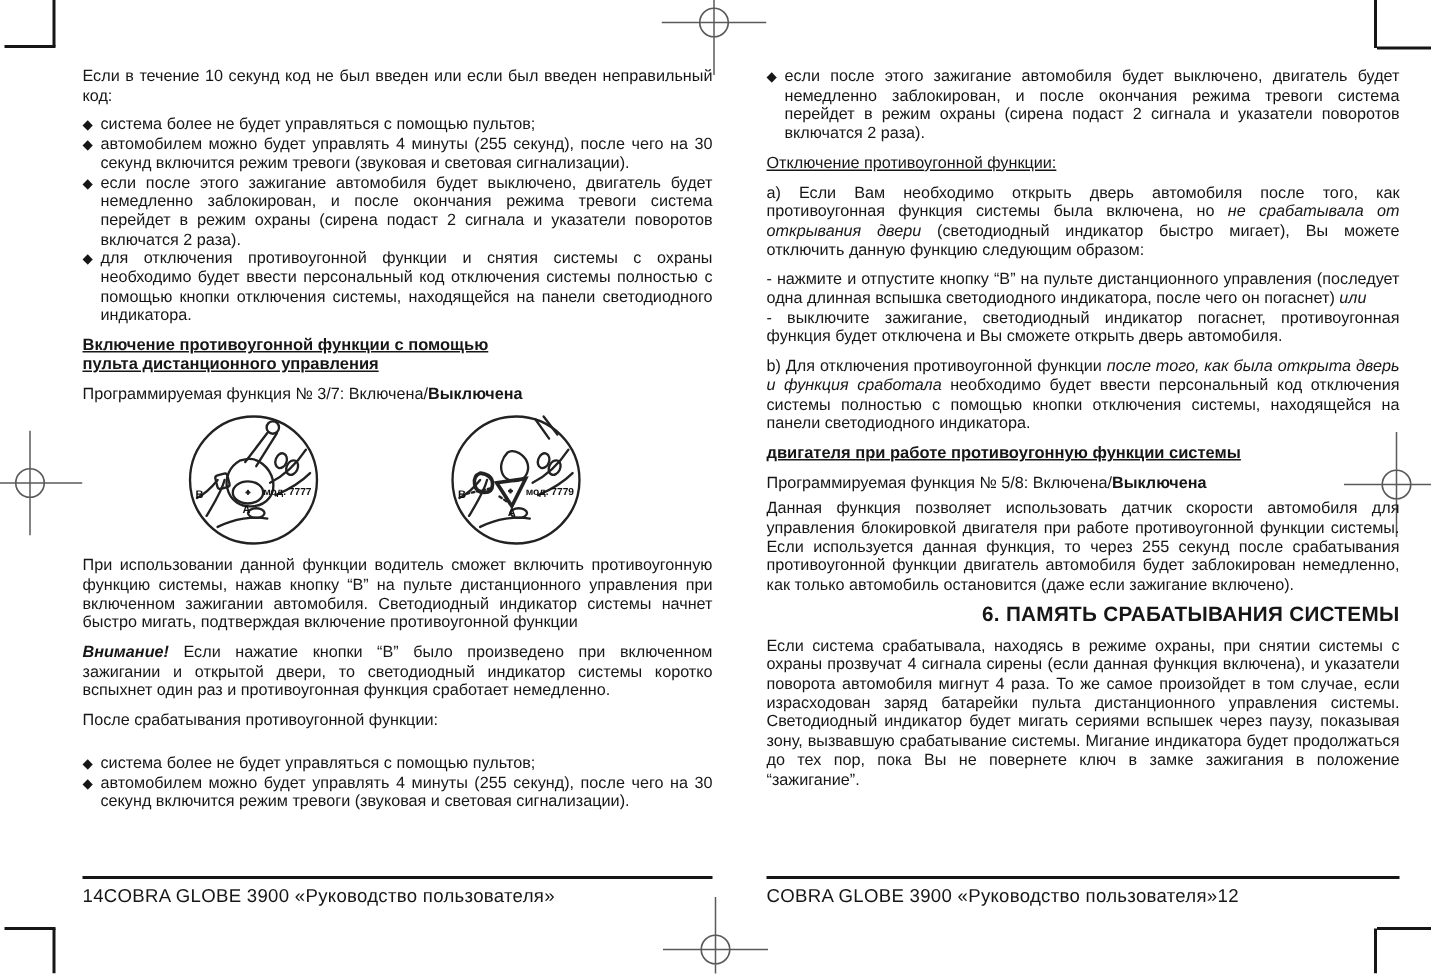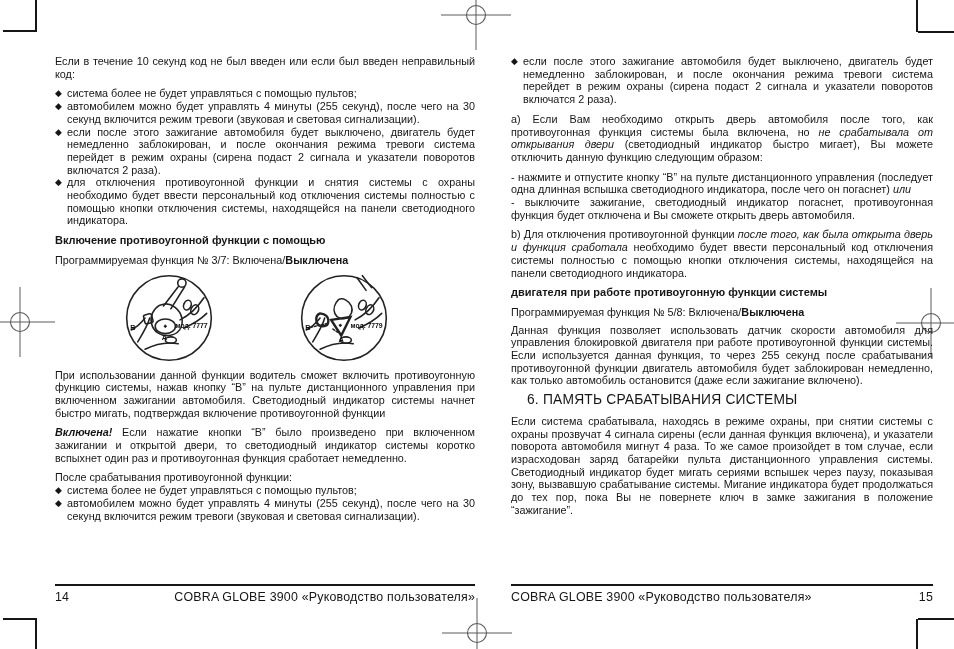--- a/index.html
+++ b/index.html
@@ -1,42 +1,42 @@
 <!DOCTYPE html>
 <html><head>
 <meta charset="utf-8">
 <style>
   html,body{margin:0;padding:0}
   body{
     width:954px;height:649px;position:relative;background:#ffffff;
     font-family:"Liberation Sans", sans-serif;color:#161616;overflow:hidden;
     -webkit-font-smoothing:antialiased;
   }
-  .col{position:absolute;top:55px;font-size:10.8px;line-height:12.7px;text-align:justify}
+  .col{position:absolute;top:45px;font-size:10.8px;line-height:12.7px;text-align:justify}
   .col-left{left:55px;width:420px}
   .col-right{left:511px;width:422px}
   .para{margin:0 0 7px 0}
   .tight{margin-bottom:5px}
   .bullets{margin:0 0 7px 0}
   .b-row{display:flex}
   .diam{flex:0 0 12px;font-size:9px;line-height:12.7px}
   .b-text{flex:1;text-align:justify}
   .hul{font-weight:bold;margin:0 0 7px 0;font-size:11px}
-  .hul div{}
+  .hul div{text-decoration:underline}
   .ul-line{text-decoration:underline;margin:0 0 7px 0}
   .bi{font-weight:bold;font-style:italic}
   .it{font-style:italic}
-  .h6{font-weight:normal;font-size:13.8px;margin:2px 0 8px 16px;text-align:left;letter-spacing:.2px}
+  .h6{font-weight:bold;font-size:13.8px;margin:2px 0 8px 0;text-align:right;letter-spacing:.2px}
   .illos{display:flex;gap:83px;margin:0 0 5px 68px}
   .illo{width:92px;height:92px}
   .illo path,.illo circle,.illo ellipse,.illo rect{fill:none;stroke:#222;stroke-width:1.7;stroke-linecap:round}
   .illo .thick{stroke-width:2.6}
   .illo text{fill:#111;stroke:none;font-family:"Liberation Sans",sans-serif}
   .foot{position:absolute;top:584px;border-top:2px solid #161616;padding-top:4px;
-        display:flex;justify-content:space-between;font-size:12.4px;letter-spacing:.2px}
+        display:flex;font-size:12.4px;letter-spacing:.2px}
   .foot-left{left:55px;width:420px}
   .foot-right{left:511px;width:422px}
   .reg{position:absolute;width:70px;height:70px}
   .reg line{stroke:#5a5a5a;stroke-width:1}
   .reg circle{stroke:#5a5a5a;stroke-width:1.1;fill:none}
   .tm{position:absolute;background:#161616}
 </style>
 </head>
 <body>
 
@@ -89,20 +89,21 @@
         <span class="b-text">если после этого зажигание автомобиля будет выключено, двигатель будет немедленно заблокирован, и после окончания режима тревоги система перейдет в режим охраны (сирена подаст 2 сигнала и указатели поворотов включатся 2 раза).</span>
       </div>
       <div class="b-row">
         <span class="diam">◆</span>
         <span class="b-text">для отключения противоугонной функции и снятия системы с охраны необходимо будет ввести персональный код отключения системы полностью с помощью кнопки отключения системы, находящейся на панели светодиодного индикатора.</span>
       </div>
     </div>
 
     <h3 class="hul">
       <div>Включение противоугонной функции с помощью </div>
+      <div>пульта дистанционного управления</div>
     </h3>
 
     <p class="para tight"><span>Программируемая функция № 3/7: Включена/</span><b>Выключена</b></p>
 
     <div class="illos">
 
       <svg class="illo" viewBox="0 0 100 100">
         <circle cx="50" cy="50" r="46"></circle>
         <circle cx="64" cy="12" r="4.5"></circle>
         <path d="M60,16 L44,37"></path>
@@ -142,43 +143,44 @@
         <ellipse cx="52" cy="74" rx="6" ry="3.5"></ellipse>
         <path d="M14,60 L32,56" stroke-dasharray="2 2"></path>
         <path d="M38,62 L44,66" stroke-dasharray="2 2"></path>
         <text x="8" y="63" font-size="8" font-weight="bold">B</text>
         <text x="44" y="76" font-size="8" font-weight="bold">A</text>
         <text x="57" y="61" font-size="7.4" font-weight="bold">мод. 7779</text>
       </svg>
     </div>
 
     <p class="para">При использовании данной функции водитель сможет включить противоугонную функцию системы, нажав кнопку “В” на пульте дистанционного управления при включенном зажигании автомобиля. Светодиодный индикатор системы начнет быстро мигать, подтверждая включение противоугонной функции</p>
-    <p class="para"><span class="bi">Включена!</span><span> Если нажатие кнопки “В” было произведено при включенном зажигании и открытой двери, то светодиодный индикатор системы коротко вспыхнет один раз и противоугонная функция сработает немедленно.</span></p>
-
-    <p class="para" style="margin-bottom:0">После срабатывания противоугонной функции:</p>
+    <p class="para"><span class="bi">Внимание!</span><span> Если нажатие кнопки “В” было произведено при включенном зажигании и открытой двери, то светодиодный индикатор системы коротко вспыхнет один раз и противоугонная функция сработает немедленно.</span></p>
+
+    <p class="para" style="margin-bottom:16px">После срабатывания противоугонной функции:</p>
     <div class="bullets">
       <div class="b-row">
         <span class="diam">◆</span>
         <span class="b-text">система более не будет управляться с помощью пультов;</span>
       </div>
       <div class="b-row">
         <span class="diam">◆</span>
         <span class="b-text">автомобилем можно будет управлять 4 минуты (255 секунд), после чего на 30 секунд включится режим тревоги (звуковая и световая сигнализации).</span>
       </div>
     </div>
   </section>
 
   <section class="col col-right">
     <div class="bullets">
       <div class="b-row">
         <span class="diam">◆</span>
         <span class="b-text">если после этого зажигание автомобиля будет выключено, двигатель будет немедленно заблокирован, и после окончания режима тревоги система перейдет в режим охраны (сирена подаст 2 сигнала и указатели поворотов включатся 2 раза).</span>
       </div>
     </div>
 
+    <p class="para ul-line">Отключение противоугонной функции:</p>
 
     <p class="para"><span>a) Если Вам необходимо открыть дверь автомобиля после того, как противоугонная функция системы была включена, но </span><span class="it">не срабатывала от открывания двери</span><span> (светодиодный индикатор быстро мигает), Вы можете отключить данную функцию следующим образом:</span></p>
 
     <p class="para" style="margin-bottom:0"><span>- нажмите и отпустите кнопку “В” на пульте дистанционного управления (последует одна длинная вспышка светодиодного индикатора, после чего он погаснет) </span><span class="it">или</span></p>
     <p class="para">- выключите зажигание, светодиодный индикатор погаснет, противоугонная функция будет отключена и Вы сможете открыть дверь автомобиля.</p>
 
     <p class="para"><span>b) Для отключения противоугонной функции </span><span class="it">после того, как была открыта дверь и функция сработала</span><span> необходимо будет ввести персональный код отключения системы полностью с помощью кнопки отключения системы, находящейся на панели светодиодного индикатора.</span></p>
 
     <h3 class="hul">
       <div>двигателя при работе противоугонную функции системы</div>
@@ -192,16 +194,16 @@
 
     <p class="para">Если система срабатывала, находясь в режиме охраны, при снятии системы с охраны прозвучат 4 сигнала сирены (если данная функция включена), и указатели поворота автомобиля мигнут 4 раза. То же самое произойдет в том случае, если израсходован заряд батарейки пульта дистанционного управления системы. Светодиодный индикатор будет мигать сериями вспышек через паузу, показывая зону, вызвавшую срабатывание системы. Мигание индикатора будет продолжаться до тех пор, пока Вы не повернете ключ в замке зажигания в положение “зажигание”.</p>
   </section>
 
   <footer class="foot foot-left">
     <span>14</span>
     <span>COBRA GLOBE 3900 «Руководство пользователя»</span>
   </footer>
   <footer class="foot foot-right">
     <span>COBRA GLOBE 3900 «Руководство пользователя»</span>
-    <span>15</span>
+    <span>12</span>
   </footer>
 
 </div>
 
 </body></html>

